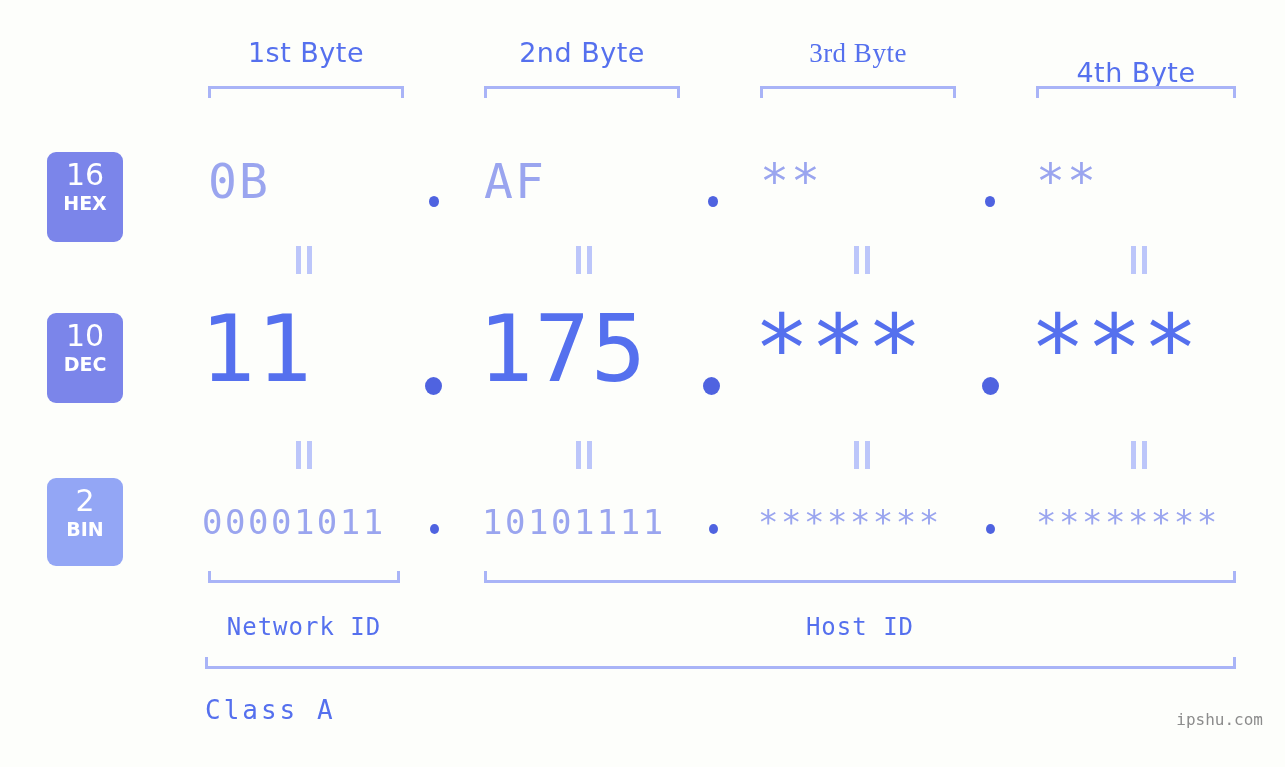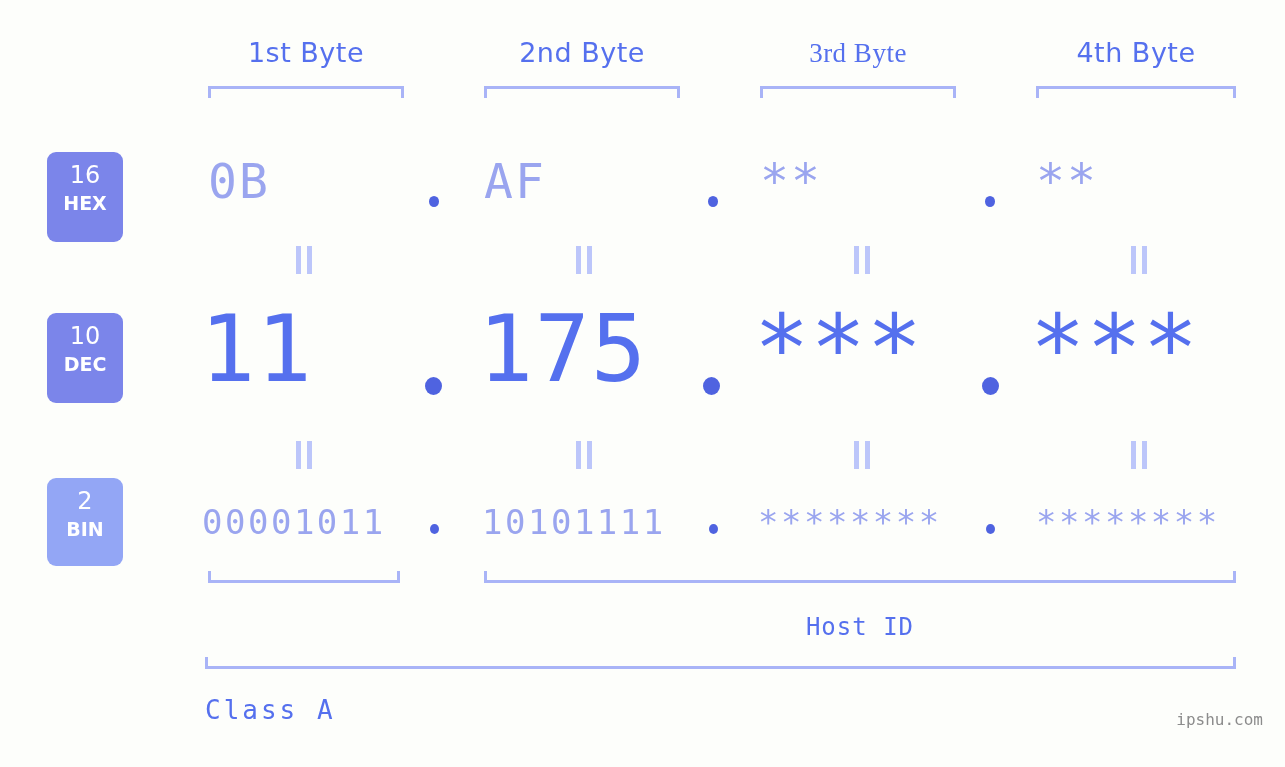--- a/index.html
+++ b/index.html
@@ -57,21 +57,21 @@
     left: 47px;
     width: 76px;
     border-radius: 9px;
     color: #ffffff;
     text-align: center;
     font-family: "DejaVu Sans", sans-serif;
     box-sizing: border-box;
   }
   .badge .num {
     display: block;
-    font-size: 24px;
+    font-size: 30px;
     line-height: 34px;
     padding-top: 6px;
     font-weight: 400;
   }
   .badge .nm {
     display: block;
     font-size: 19px;
     line-height: 22px;
     padding-bottom: 6px;
     font-weight: 700;
@@ -192,21 +192,21 @@
   }
 </style>
 </head>
 <body>
 
 <div id="stage">
 
   <div class="byte-label" style="left:208px; width:196px;">1st Byte</div>
   <div class="byte-label" style="left:484px; width:196px;">2nd Byte</div>
   <div class="byte-label" style="left:760px; width:196px;font-family:Liberation Serif, serif;">3rd Byte</div>
-  <div class="byte-label" style="left:1036px; width:200px;">4th Byte</div>
+  <div class="byte-label" style="left:1036px; width:200px;margin-top:20px;">4th Byte</div>
 
   <div class="bracket-down" style="left:208px; top:86px; width:196px;"></div>
   <div class="bracket-down" style="left:484px; top:86px; width:196px;"></div>
   <div class="bracket-down" style="left:760px; top:86px; width:196px;"></div>
   <div class="bracket-down" style="left:1036px; top:86px; width:200px;"></div>
 
   <div class="badge" id="badge-hex">
     <span class="num">16</span>
     <span class="nm">HEX</span>
   </div>
@@ -273,20 +273,21 @@
   <div class="bin-dot" style="left:430px;"></div>
   <div class="cell bin-val" style="left:482px; width:200px;">10101111</div>
   <div class="bin-dot" style="left:709px;"></div>
   <div class="cell bin-val" style="left:758px; width:200px;">********</div>
   <div class="bin-dot" style="left:986px;"></div>
   <div class="cell bin-val" style="left:1036px; width:200px;">********</div>
 
   <div class="bracket-up" style="left:208px; top:571px; width:192px;"></div>
   <div class="bracket-up" style="left:484px; top:571px; width:752px;"></div>
 
+  <div class="section-label" style="left:208px; top:613px; width:192px;">Network ID</div>
   <div class="section-label" style="left:484px; top:613px; width:752px;">Host ID</div>
 
   <div class="bracket-up" style="left:205px; top:657px; width:1031px;"></div>
   <div id="class-label" style="left:205px; top:695px; width:1031px;">Class A</div>
 
   <div id="watermark">ipshu.com</div>
 
 </div>
 
 </body></html>

